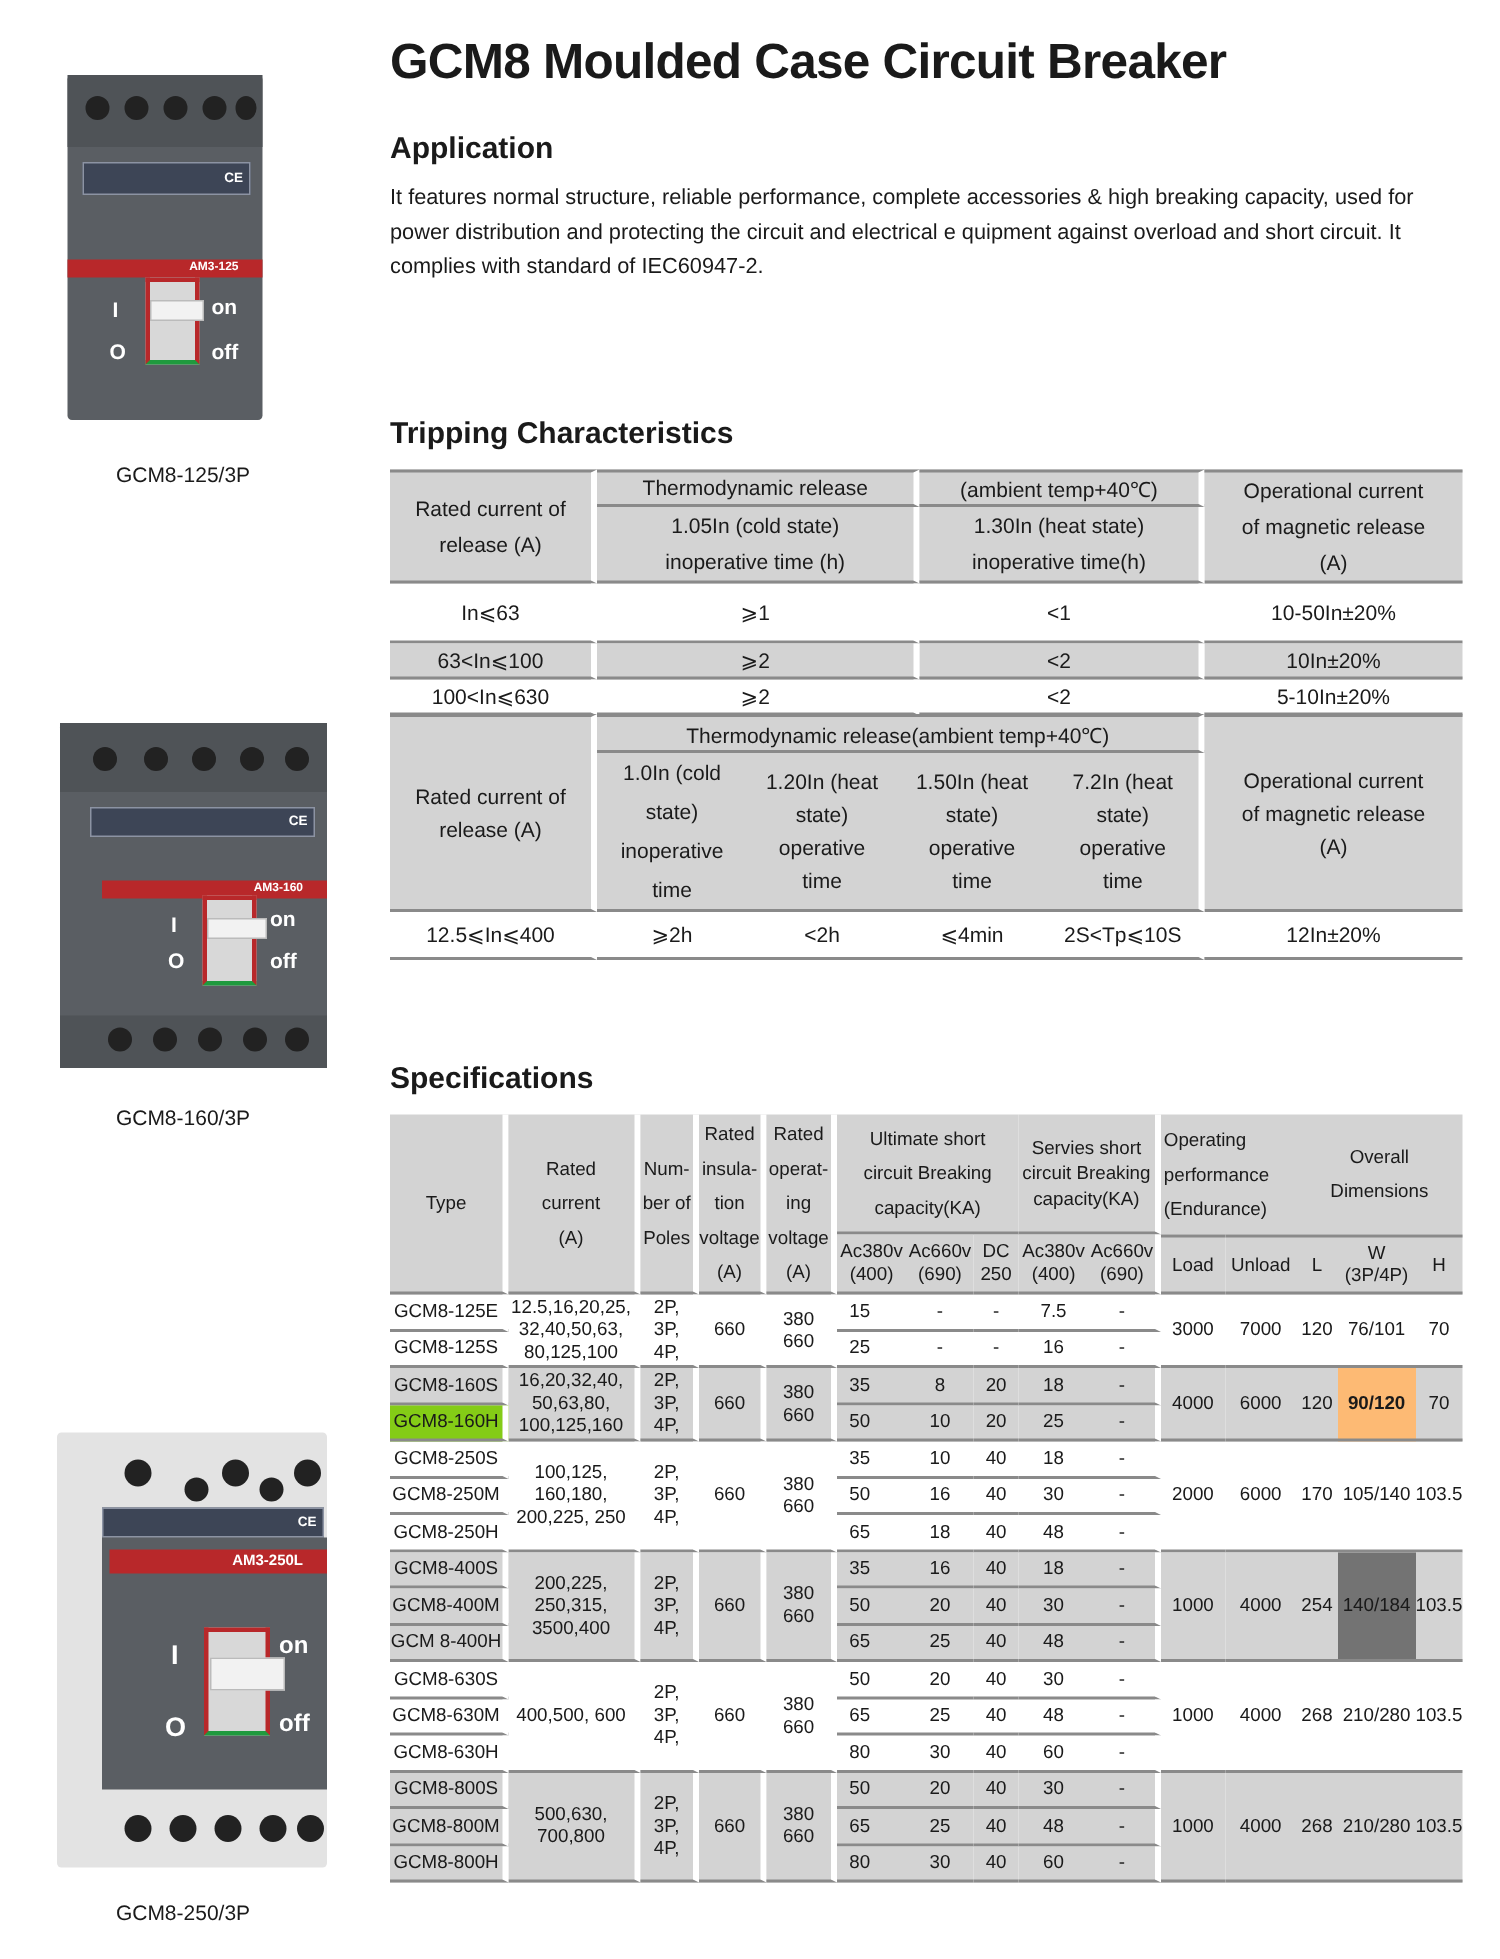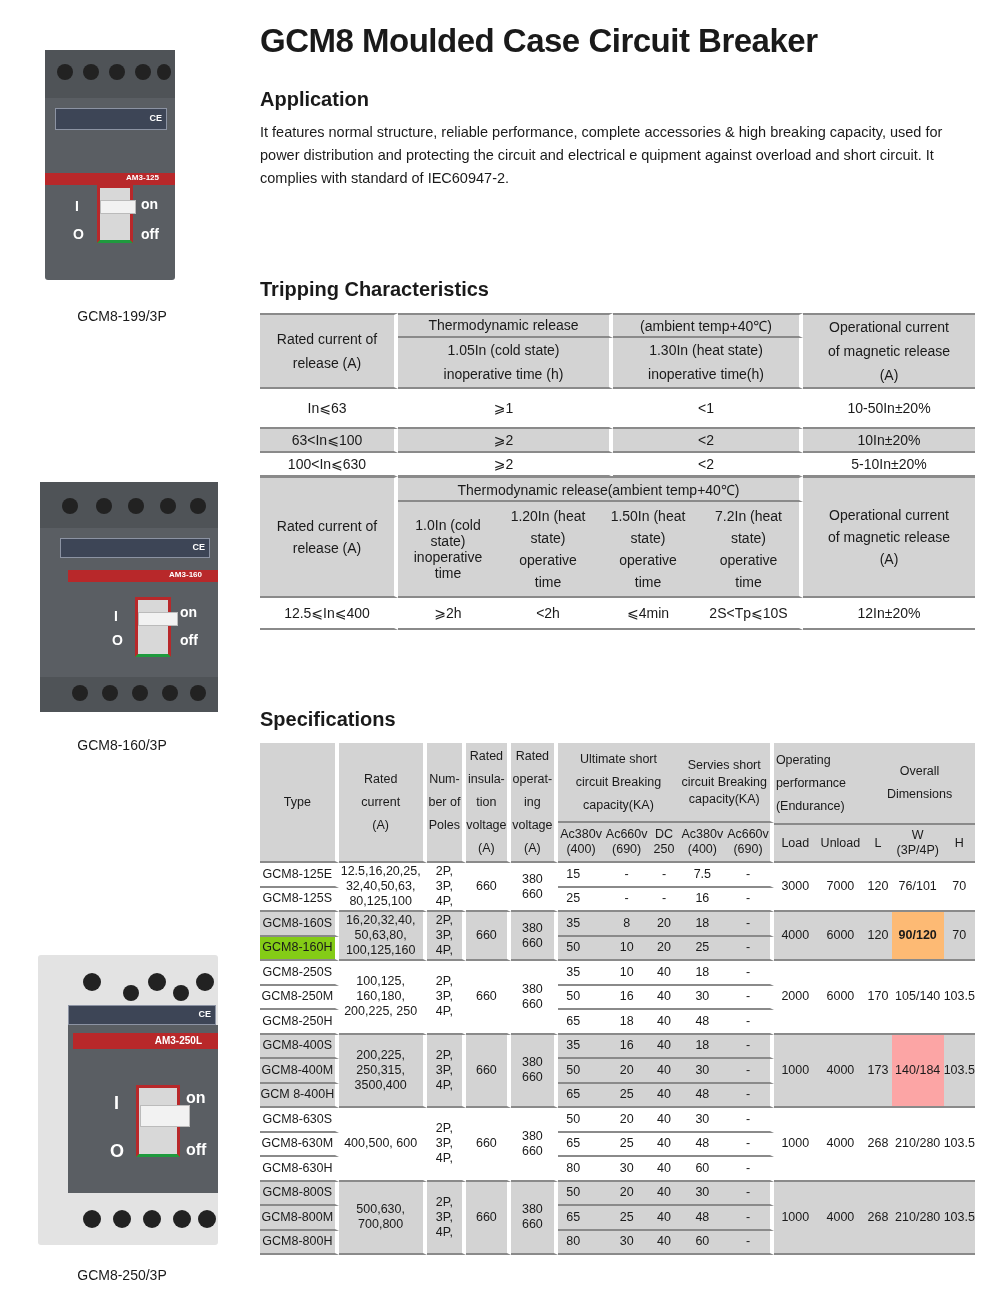--- a/index.html
+++ b/index.html
@@ -51,35 +51,35 @@
       </div>
     <div class="redbar" style="left:0;top:123px;width:130px;height:12px;">AM3-125</div>
     <div class="handle-frame" style="left:52px;top:135px;width:36px;height:58px;"></div>
     <div class="handle" style="left:55px;top:150px;width:36px;height:14px;"></div>
     <span class="sym" style="left:30px;top:148px;font-size:14px;">I</span>
     <span class="sym" style="left:96px;top:146px;font-size:14px;">on</span>
     <span class="sym" style="left:28px;top:176px;font-size:14px;">O</span>
     <span class="sym" style="left:96px;top:176px;font-size:14px;">off</span>
   </div>
 </div>
-<div class="prod-label" style="left:42px;top:308px;">GCM8-199/3P</div>
+<div class="prod-label" style="left:42px;top:308px;">GCM8-125/3P</div>
 
 <div class="prod" style="left:35px;top:482px;width:190px;height:235px;">
   <div class="breaker" style="left:5px;top:0;width:178px;height:230px;">
     <div class="b-top" style="height:46px;">
       <div class="hole" style="left:22px;top:16px;"></div>
         <div class="hole" style="left:56px;top:16px;"></div>
         <div class="hole" style="left:88px;top:16px;"></div>
         <div class="hole" style="left:120px;top:16px;"></div>
         <div class="hole" style="left:150px;top:16px;"></div>
     </div>
     <div class="plate" style="left:20px;top:56px;width:150px;height:20px;">
         <span class="sym" style="right:4px;top:3px;font-size:9px;">CE</span>
       </div>
-    <div class="redbar" style="left:28px;top:88px;width:150px;height:12px;">AM3-160</div>
+    <div class="redbar" style="left:28px;top:105px;width:150px;height:12px;">AM3-160</div>
     <div class="handle-frame" style="left:95px;top:115px;width:36px;height:60px;"></div>
     <div class="handle" style="left:98px;top:130px;width:40px;height:14px;"></div>
     <span class="sym" style="left:74px;top:126px;font-size:14px;">I</span>
     <span class="sym" style="left:140px;top:122px;font-size:14px;">on</span>
     <span class="sym" style="left:72px;top:150px;font-size:14px;">O</span>
     <span class="sym" style="left:140px;top:150px;font-size:14px;">off</span>
     <div class="b-top" style="top:195px;height:35px;">
       <div class="hole" style="left:32px;top:8px;"></div>
         <div class="hole" style="left:62px;top:8px;"></div>
         <div class="hole" style="left:92px;top:8px;"></div>
@@ -172,21 +172,21 @@
       <col style="width:105px">
       <col style="width:172px">
     </colgroup>
   <tbody>
       <tr style="height:26px;">
     <td rowspan="2" class="gray bt bb" style="border-right:4px solid #fff;line-height:22px;padding:0 10px;">Rated current of release (A)</td>
     <td colspan="4" class="gray bt" style="border-right:4px solid #fff;border-bottom:2px solid #8a8a8a;">Thermodynamic release(ambient temp+40℃)</td>
     <td rowspan="2" class="gray bt bb" style="line-height:22px;padding:0 20px;">Operational current of magnetic release (A)</td>
   </tr>
   <tr style="height:96px;">
-    <td class="gray bb" style="line-height:16px;padding:0 8px;">1.0In (cold state) inoperative time</td>
+    <td class="gray bb" style="line-height:26px;padding:0 8px;">1.0In (cold state) inoperative time</td>
     <td class="gray bb" style="line-height:22px;padding:0 8px;">1.20In (heat state) operative time</td>
     <td class="gray bb" style="line-height:22px;padding:0 8px;">1.50In (heat state) operative time</td>
     <td class="gray bb" style="border-right:4px solid #fff;line-height:22px;padding:0 8px;">7.2In (heat state) operative time</td>
   </tr>
   <tr style="height:32px;">
     <td class="bb" style="border-right:4px solid #fff;">12.5⩽In⩽400</td>
     <td class="bb">⩾2h</td>
     <td class="bb">&lt;2h</td>
     <td class="bb">⩽4min</td>
     <td class="bb" style="border-right:4px solid #fff;">2S&lt;Tp⩽10S</td>
@@ -330,22 +330,22 @@
         <td rowspan="3" style="border-bottom: 2px solid rgb(138, 138, 138); background: rgb(211, 211, 211); border-right: 4px solid rgb(255, 255, 255); padding: 0px 4px;">2P, 3P, 4P,</td>
         <td rowspan="3" style="border-bottom: 2px solid rgb(138, 138, 138); background: rgb(211, 211, 211); border-right: 4px solid rgb(255, 255, 255);">660</td>
         <td rowspan="3" style="border-bottom: 2px solid rgb(138, 138, 138); background: rgb(211, 211, 211); border-right: 4px solid rgb(255, 255, 255); padding: 0px 10px;">380 660</td>
         <td style="border-bottom: 2px solid rgb(138, 138, 138); background: rgb(211, 211, 211); text-align: left; padding-left: 8px;">35</td>
         <td style="border-bottom: 2px solid rgb(138, 138, 138); background: rgb(211, 211, 211);">16</td>
         <td style="border-bottom: 2px solid rgb(138, 138, 138); background: rgb(211, 211, 211);">40</td>
         <td style="border-bottom: 2px solid rgb(138, 138, 138); background: rgb(211, 211, 211);">18</td>
         <td style="border-bottom: 2px solid rgb(138, 138, 138); background: rgb(211, 211, 211); border-right: 4px solid rgb(255, 255, 255);">-</td>
         <td rowspan="3" style="border-bottom: 2px solid rgb(138, 138, 138); background: rgb(211, 211, 211);">1000</td>
         <td rowspan="3" style="border-bottom: 2px solid rgb(138, 138, 138); background: rgb(211, 211, 211);">4000</td>
-        <td rowspan="3" style="border-bottom: 2px solid rgb(138, 138, 138); background: rgb(211, 211, 211);">173</td>
-        <td rowspan="3" style="border-bottom: 2px solid rgb(138, 138, 138); background: #fca5a5;">140/184</td>
+        <td rowspan="3" style="border-bottom: 2px solid rgb(138, 138, 138); background: rgb(211, 211, 211);">254</td>
+        <td rowspan="3" style="border-bottom: 2px solid rgb(138, 138, 138); background: #737373;">140/184</td>
         <td rowspan="3" style="border-bottom: 2px solid rgb(138, 138, 138); background: rgb(211, 211, 211);">103.5</td>
       </tr>
       <tr style="height: 24.5px;">
         <td style="border-bottom: 2px solid rgb(138, 138, 138); background: rgb(211, 211, 211); border-right: 4px solid rgb(255, 255, 255);">GCM8-400M</td>
         <td style="border-bottom: 2px solid rgb(138, 138, 138); background: rgb(211, 211, 211); text-align: left; padding-left: 8px;">50</td>
         <td style="border-bottom: 2px solid rgb(138, 138, 138); background: rgb(211, 211, 211);">20</td>
         <td style="border-bottom: 2px solid rgb(138, 138, 138); background: rgb(211, 211, 211);">40</td>
         <td style="border-bottom: 2px solid rgb(138, 138, 138); background: rgb(211, 211, 211);">30</td>
         <td style="border-bottom: 2px solid rgb(138, 138, 138); background: rgb(211, 211, 211); border-right: 4px solid rgb(255, 255, 255);">-</td>
       </tr>

